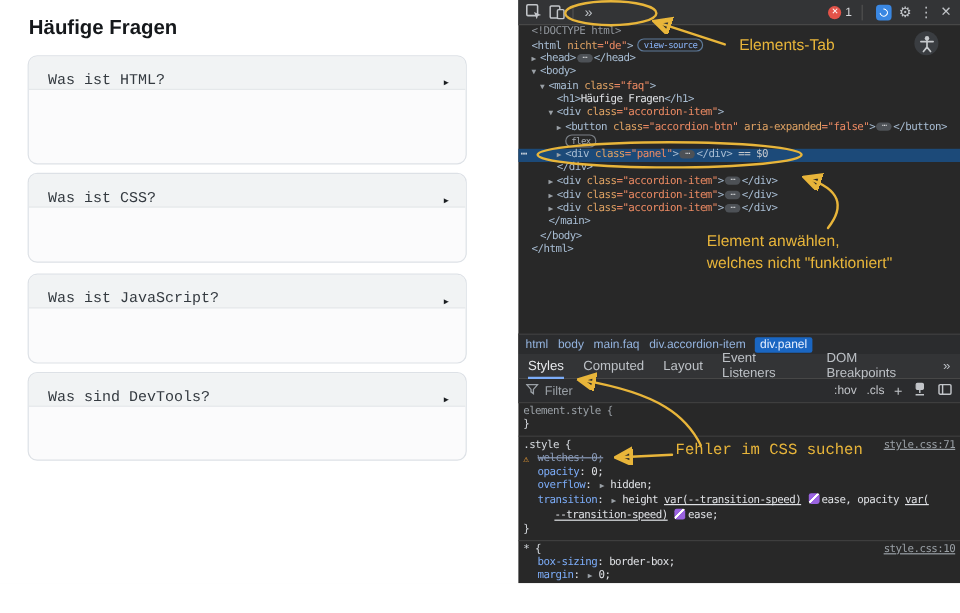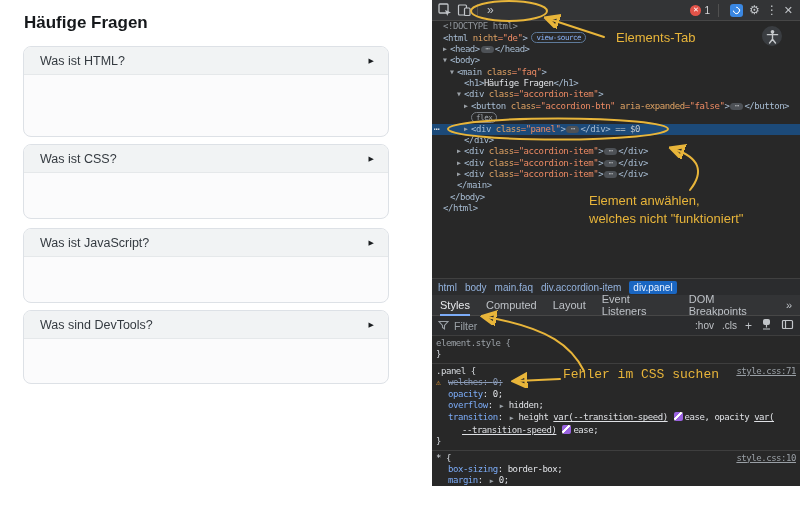--- a/index.html
+++ b/index.html
@@ -3,21 +3,21 @@
 <meta charset="utf-8">
 <style>
   * { margin:0; padding:0; box-sizing:border-box; }
   body { background:#ffffff; font-family:"Liberation Sans", sans-serif; }
   .stage { position:relative; width:800px; height:486px; overflow:hidden; background:#e5e5e5; }
 
   
   .page { position:absolute; left:0; top:0; width:432px; height:511px; background:#fff; }
   .page-title { position:absolute; left:24px; top:13px; font-size:17px; font-weight:bold; color:#15181b; }
   .faq-card { position:absolute; left:23px; width:366px; border:1px solid #dde1e6; border-radius:8px; background:#fbfbfc; overflow:hidden; }
-  .faq-head { height:28px; background:#f1f3f4; border-bottom:1px solid #e5e8ea; display:flex; align-items:center; justify-content:space-between; padding:0 14px 0 16px; cursor:pointer; }
+  .faq-head { height:28px; background:#f1f3f4; border-bottom:1px solid #e5e8ea; display:flex; align-items:flex-end; justify-content:space-between; padding:0 14px 0 16px; cursor:pointer;font-family:Liberation Mono, monospace; }
   .faq-q { font-size:12.5px; color:#343a40; }
   .faq-chev { font-size:7px; color:#1a1d20; }
 
   
   .devtools { position:absolute; left:432px; top:0; width:368px; height:511px; background:#282828; color:#dfe1e5; }
   .mono { font-family:"DejaVu Sans Mono", monospace; font-size:9px; letter-spacing:-0.45px; }
 
   .dt-toolbar { position:absolute; left:0; top:0; width:368px; height:21px; background:#333436; border-bottom:1px solid #474747; display:flex; align-items:center; padding:0 5px; }
   .tb-icon { width:16px; height:16px; display:flex; align-items:center; justify-content:center; margin-right:3px; cursor:pointer; }
   .tb-sep { width:1px; height:13px; background:#505050; margin:0 5px 0 2px; }
@@ -224,21 +224,21 @@
 
     <div class="dt-styles mono" id="styles">
         <div class="rule">
           <div class="rule-head">
             <span class="rule-sel dim">element.style {</span>
           </div>
           <div class="rule-close">}</div>
         </div>
         <div class="rule">
           <div class="rule-head">
-            <span class="rule-sel">.panel {</span>
+            <span class="rule-sel">.style {</span>
             <span class="rule-loc">style.css:71</span>
           </div>
           <div class="prop struck"><span class="pwarn">⚠</span><span class="pname">welches</span><span class="pcolon">: </span><span class="pval">0</span><span class="pval">;</span></div>
           <div class="prop"><span class="pname">opacity</span><span class="pcolon">: </span><span class="pval">0</span><span class="pval">;</span></div>
           <div class="prop"><span class="pname">overflow</span><span class="pcolon">: </span><span class="pexp">▶ </span><span class="pval">hidden</span><span class="pval">;</span></div>
           <div class="prop"><span class="pname">transition</span><span class="pcolon">: </span><span class="pexp">▶ </span><span class="pval">height </span><span class="pvar">var(--transition-speed)</span><span class="pval"> </span><span class="bz"></span><span class="pval">ease, opacity </span><span class="pvar">var(</span><br><span class="pvar">--transition-speed)</span><span class="pval"> </span><span class="bz"></span><span class="pval">ease</span><span class="pval">;</span></div>
           <div class="rule-close">}</div>
         </div>
         <div class="rule">
           <div class="rule-head">

